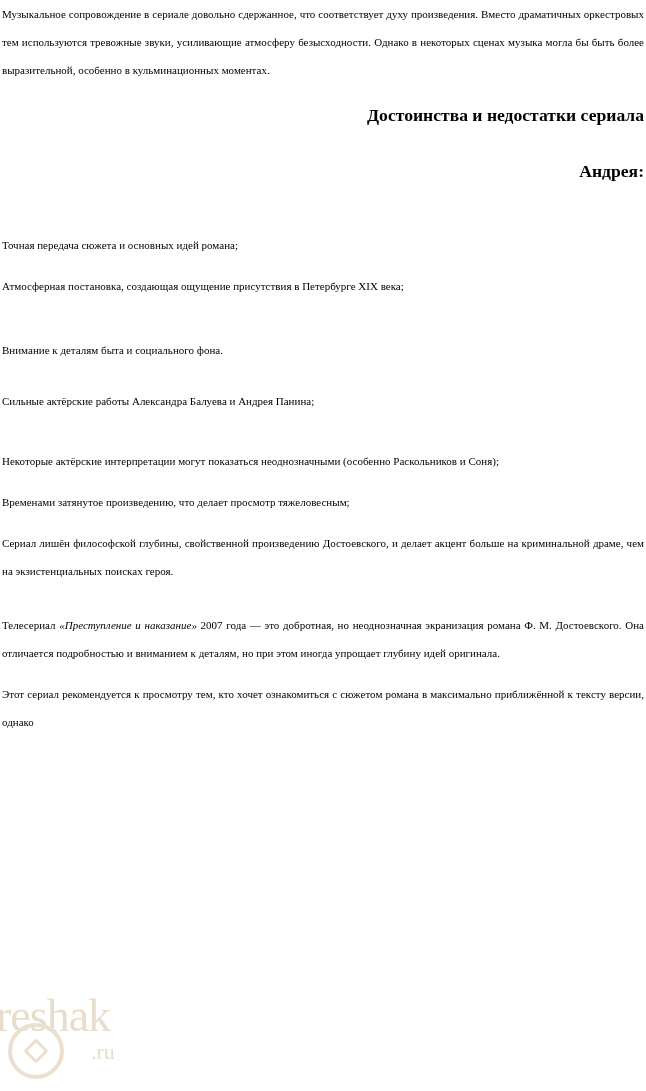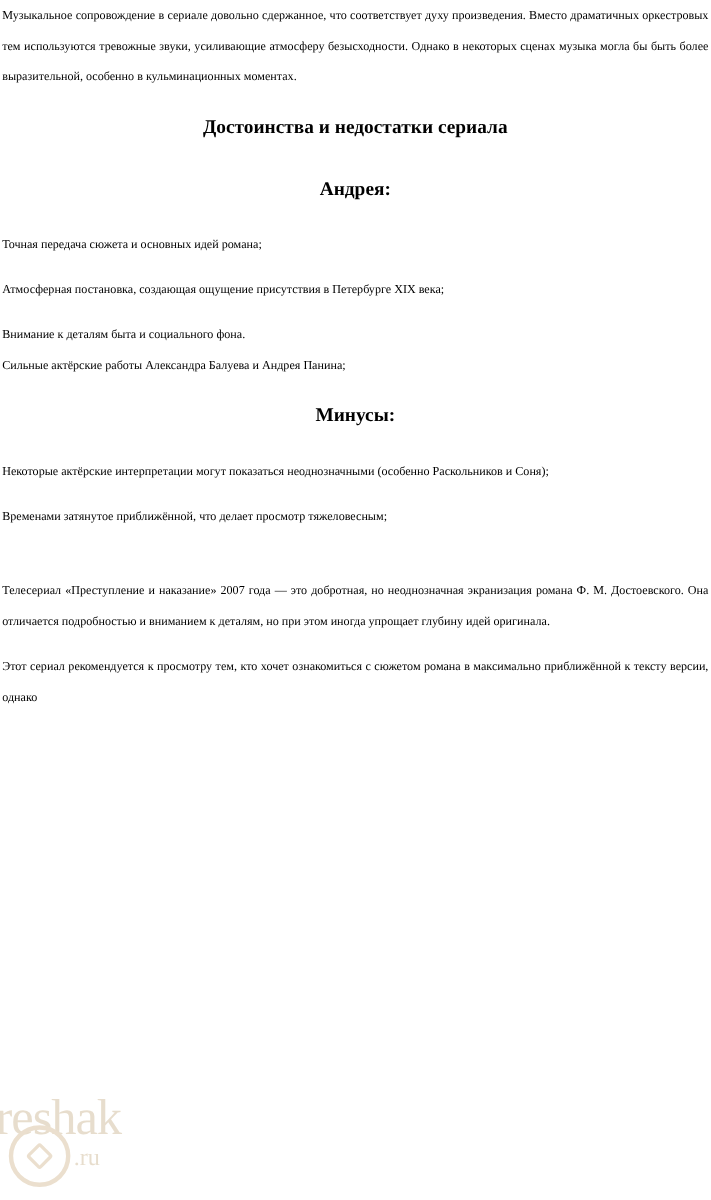--- a/index.html
+++ b/index.html
@@ -26,32 +26,33 @@
     font-size: 11px;
     line-height: 28px;
     text-align: justify;
     text-justify: inter-word;
     margin: 0 0 0 0;
     padding: 0;
     hyphens: none;
   }
   .para.nojust {
     text-align: left;
+    margin-top: 23px;
   }
   .heading {
     font-size: 17.6px;
     line-height: 36.5px;
     font-weight: bold;
     margin: 0;
     padding: 0;
-    text-align: center;
+    text-align: right;
   }
   .spacer-sm { height: 13px; }
   .spacer-md { height: 19px; }
-  .italic { }
+  .italic { font-style: italic; }
   
   .watermark {
     position: absolute;
     left: -10px;
     bottom: 0px;
     width: 290px;
     height: 130px;
     pointer-events: none;
     opacity: 0.33;
     z-index: 5;
@@ -85,21 +86,21 @@
     height: 18px;
     margin-left: -9px;
     margin-top: -9px;
     border: 3px solid #c3a06c;
     border-radius: 3px;
     box-sizing: border-box;
     transform: rotate(45deg);
   }
   .watermark .wm-sub {
     position: absolute;
-    left: 77px;
+    left: 101px;
     top: 78px;
     font-family: "Liberation Serif", "DejaVu Serif", serif;
     font-size: 22px;
     color: #b99b6a;
     white-space: nowrap;
   }
   .content { position: relative; z-index: 10; }
 </style>
 </head>
 <body>
@@ -133,32 +134,32 @@
     <p class="para">Атмосферная постановка, создающая ощущение присутствия в Петербурге XIX века;</p>
 
     <div class="spacer-sm"></div>
 
     <p class="para nojust">Внимание к деталям быта и социального фона.</p>
 
     <p class="para nojust">Сильные актёрские работы Александра Балуева и Андрея Панина;</p>
 
     <div class="spacer-sm"></div>
 
-    <p class="heading">Минусы:</p>
 
     <div class="spacer-md"></div>
 
     <p class="para">Некоторые актёрские интерпретации могут показаться неоднозначными (особенно Раскольников и Соня);</p>
 
     <div class="spacer-sm"></div>
 
-    <p class="para">Временами затянутое приближённой, что делает просмотр тяжеловесным;</p>
+    <p class="para">Временами затянутое произведению, что делает просмотр тяжеловесным;</p>
 
     <div class="spacer-sm"></div>
 
+    <p class="para">Сериал лишён философской глубины, свойственной произведению Достоевского, и делает акцент больше на криминальной драме, чем на экзистенциальных поисках героя.</p>
 
     <div class="spacer-sm"></div>
 
 
     <div class="spacer-sm"></div>
 
     <p class="para"><span>Телесериал </span><span class="italic">«Преступление и наказание»</span><span> 2007 года — это добротная, но неоднозначная экранизация романа Ф. М. Достоевского. Она отличается подробностью и вниманием к деталям, но при этом иногда упрощает глубину идей оригинала.</span></p>
 
     <div class="spacer-sm"></div>
 

